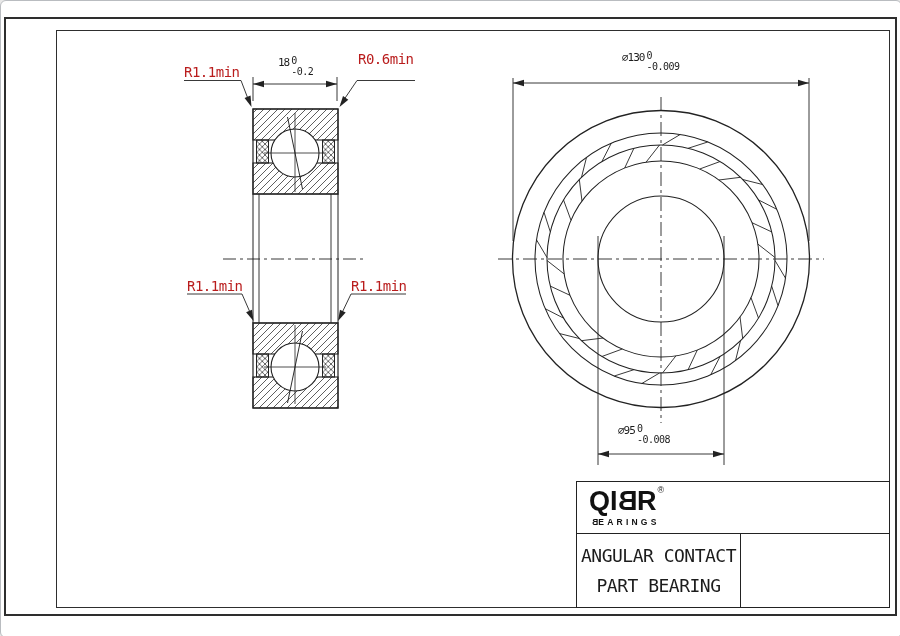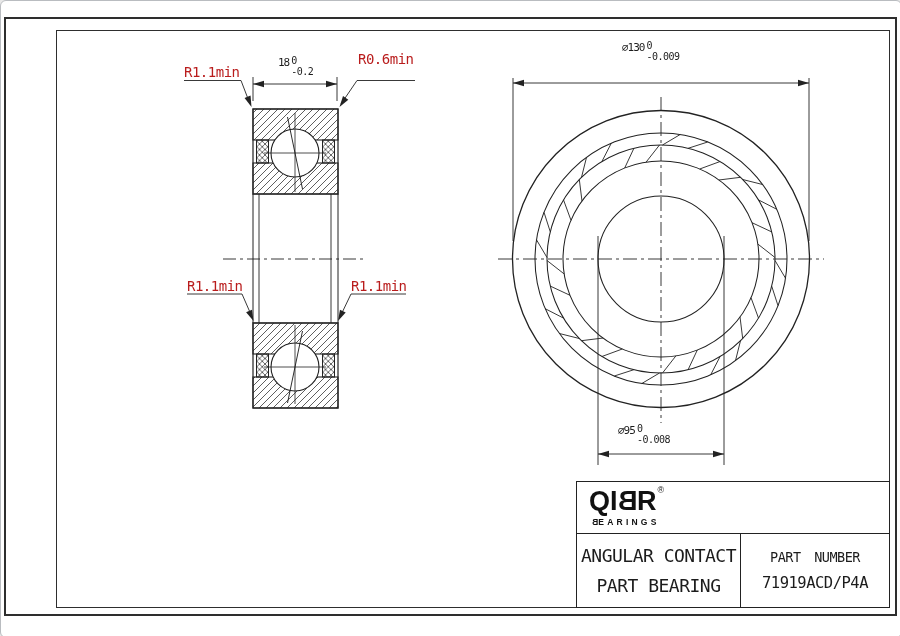--- a/index.html
+++ b/index.html
@@ -163,21 +163,21 @@
   <div class="lbl" style="left:350px;top:277px">R1.1min</div>
 
   <div class="dim" style="left:277px;top:56px">
     <span class="dim-main">18</span>
     <span class="dim-tol">
       <i style="font-style:normal">0</i>
       <i style="font-style:normal">-0.2</i>
     </span>
   </div>
 
-  <div class="dim" style="left:621px;top:41px">
+  <div class="dim" style="left:621px;top:51px">
     <span class="dim-main">⌀130</span>
     <span class="dim-tol">
       <i style="font-style:normal">0</i>
       <i style="font-style:normal">-0.009</i>
     </span>
   </div>
   <div class="dim" style="left:617px;top:424px">
     <span class="dim-main">⌀95</span>
     <span class="dim-tol">
       <i style="font-style:normal">0</i>
@@ -193,19 +193,15 @@
           <span class="reg">®</span>
         </div>
         <div class="logo-sub" id="logoSub"><span class="flip">B</span><span>E</span><span>A</span><span>R</span><span>I</span><span>N</span><span>G</span><span>S</span></div>
       </div>
     </div>
     <div class="tb-row2">
       <div class="tb-product">
         <div>ANGULAR CONTACT</div>
         <div>PART BEARING</div>
       </div>
-      <div class="tb-part">
-        <div class="part-label">PART NUMBER</div>
-        <div class="part-no">71919ACD/P4A</div>
-      </div>
     </div>
   </div>
 </div>
 
 </body></html>

